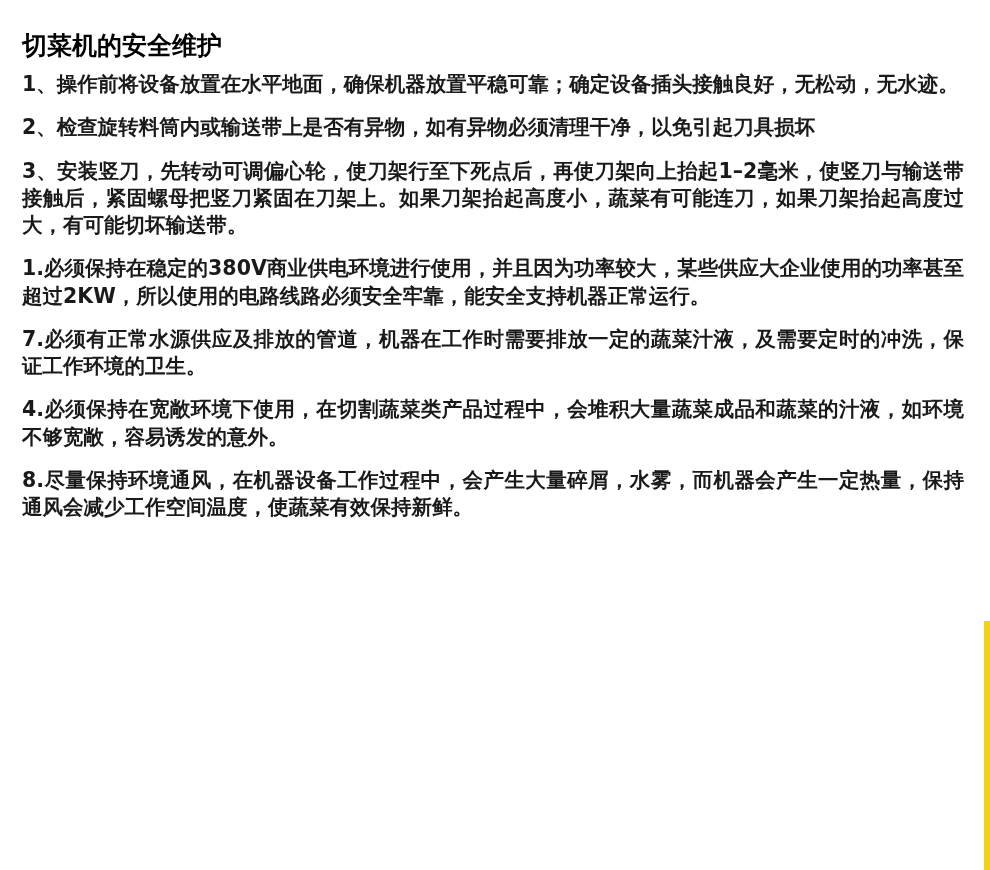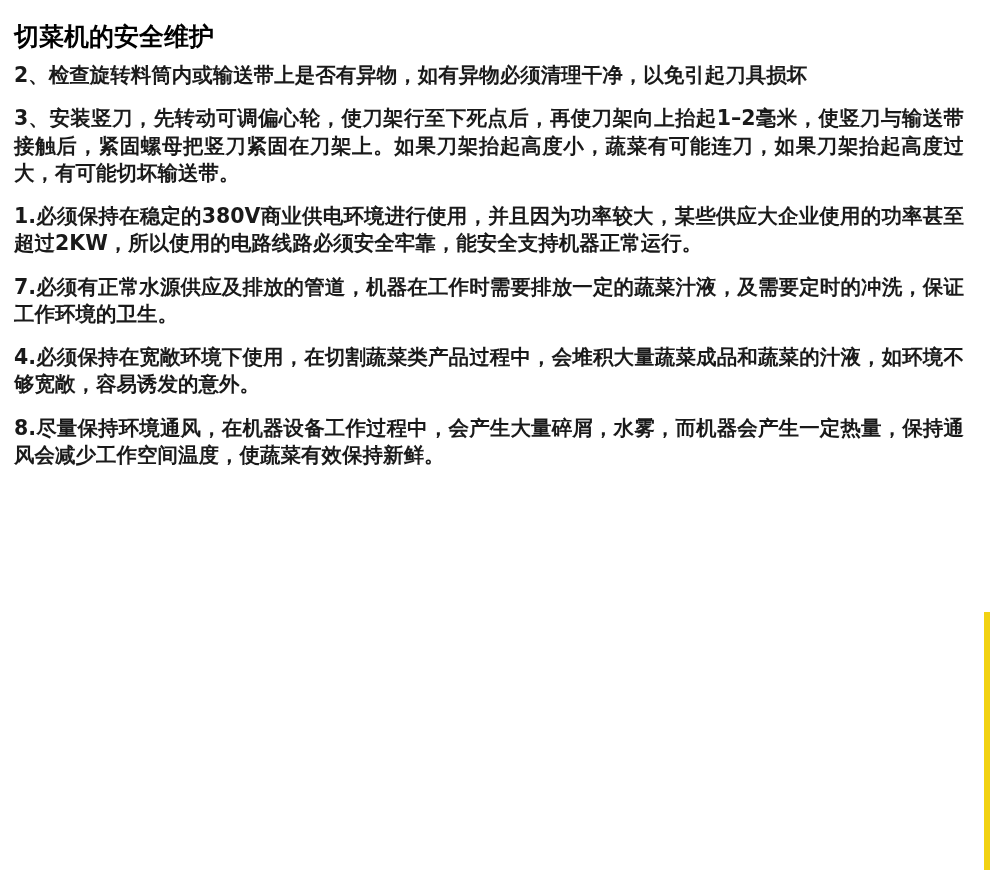--- a/index.html
+++ b/index.html
@@ -38,22 +38,23 @@
   }
   .right-rail {
     position: absolute;
     right: 0;
     top: 612px;
     width: 6px;
     height: 258px;
     background: #f2d212;
   }
   .content {
-    padding: 22px 26px 0 14px;
+    padding: 22px 26px 0 22px;
     box-sizing: border-box;
+    margin-top: 9px;
   }
   .section-heading {
     font-size: 25px;
     font-weight: bold;
     color: #000000;
     line-height: 1.2;
     margin: 0 0 10px 0;
   }
   .section-heading.second {
     margin-top: 18px;
@@ -77,20 +78,21 @@
 
 <div class="page">
 
 
   <div class="right-rail"></div>
 
   <div class="content">
 
     <div class="section">
       <h2 class="section-heading">切菜机的安全维护</h2>
+      <p class="para">1、操作前将设备放置在水平地面，确保机器放置平稳可靠；确定设备插头接触良好，无松动，无水迹。</p>
       <p class="para">2、检查旋转料筒内或输送带上是否有异物，如有异物必须清理干净，以免引起刀具损坏</p>
       <p class="para">3、安装竖刀，先转动可调偏心轮，使刀架行至下死点后，再使刀架向上抬起1–2毫米，使竖刀与输送带接触后，紧固螺母把竖刀紧固在刀架上。如果刀架抬起高度小，蔬菜有可能连刀，如果刀架抬起高度过大，有可能切坏输送带。</p>
     </div>
 
     <div class="section">
       <p class="para">1.必须保持在稳定的380V商业供电环境进行使用，并且因为功率较大，某些供应大企业使用的功率甚至超过2KW，所以使用的电路线路必须安全牢靠，能安全支持机器正常运行。</p>
       <p class="para">7.必须有正常水源供应及排放的管道，机器在工作时需要排放一定的蔬菜汁液，及需要定时的冲洗，保证工作环境的卫生。</p>
       <p class="para">4.必须保持在宽敞环境下使用，在切割蔬菜类产品过程中，会堆积大量蔬菜成品和蔬菜的汁液，如环境不够宽敞，容易诱发的意外。</p>
       <p class="para last">8.尽量保持环境通风，在机器设备工作过程中，会产生大量碎屑，水雾，而机器会产生一定热量，保持通风会减少工作空间温度，使蔬菜有效保持新鲜。</p>
     </div>

